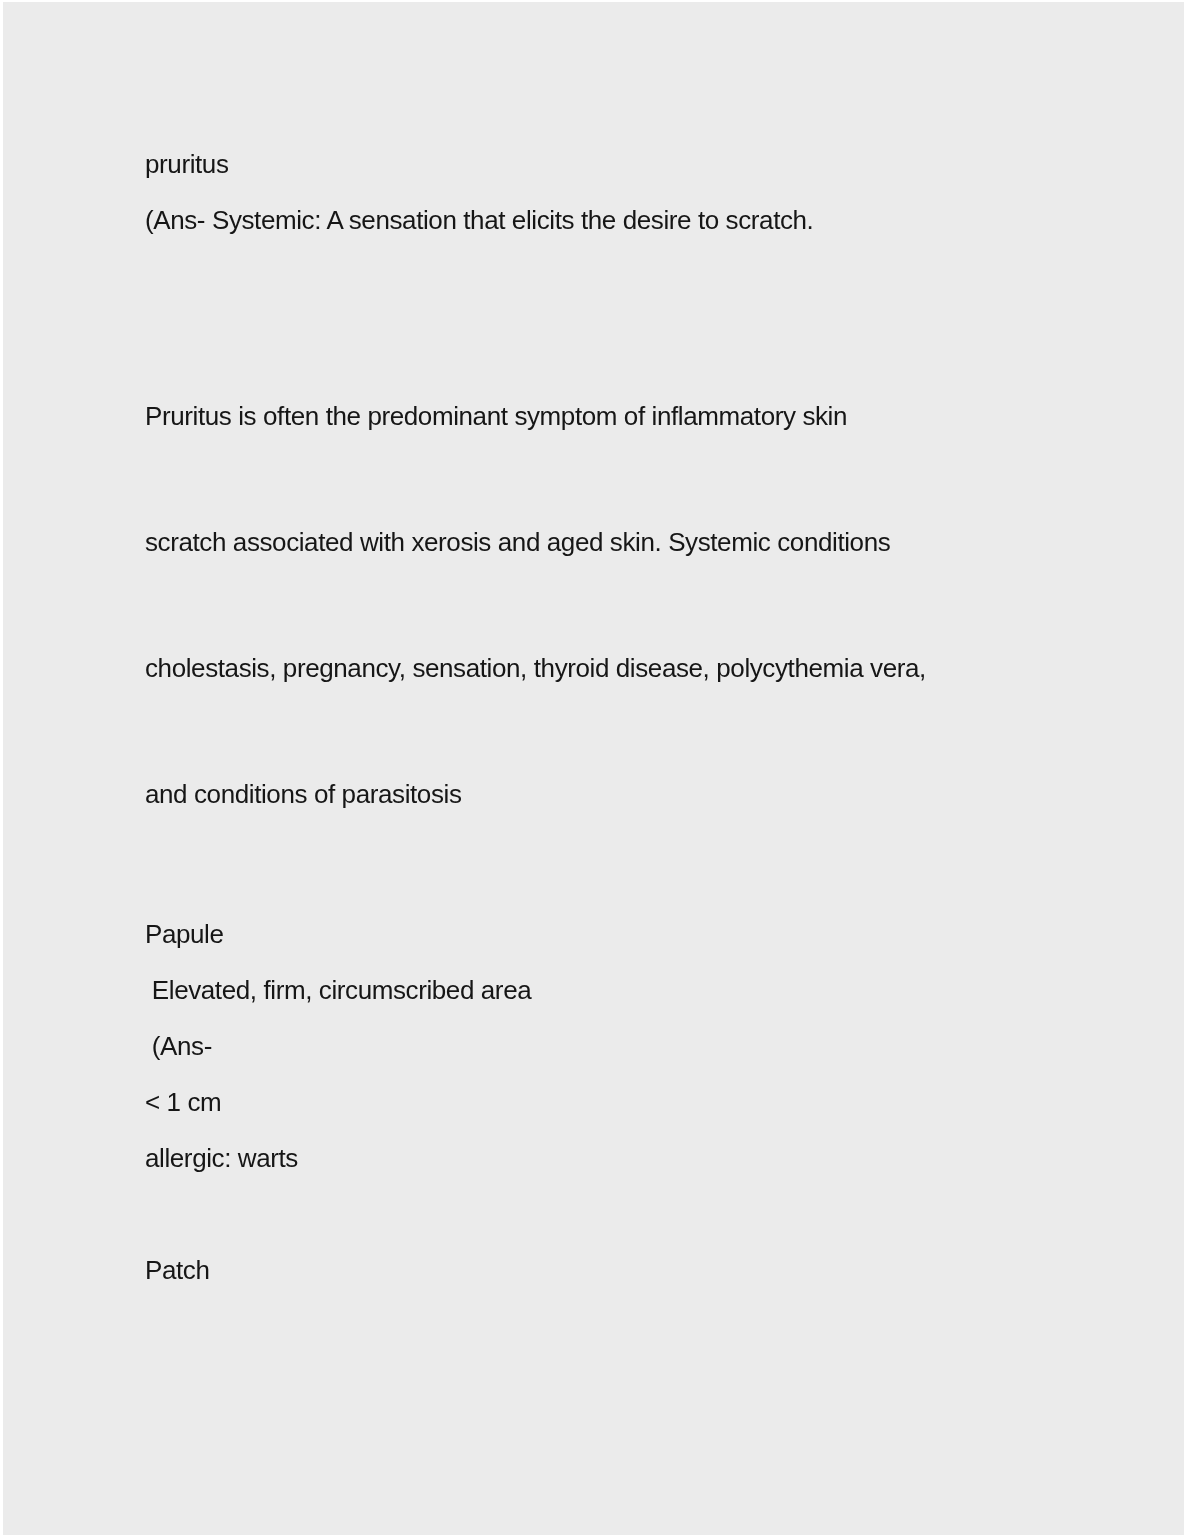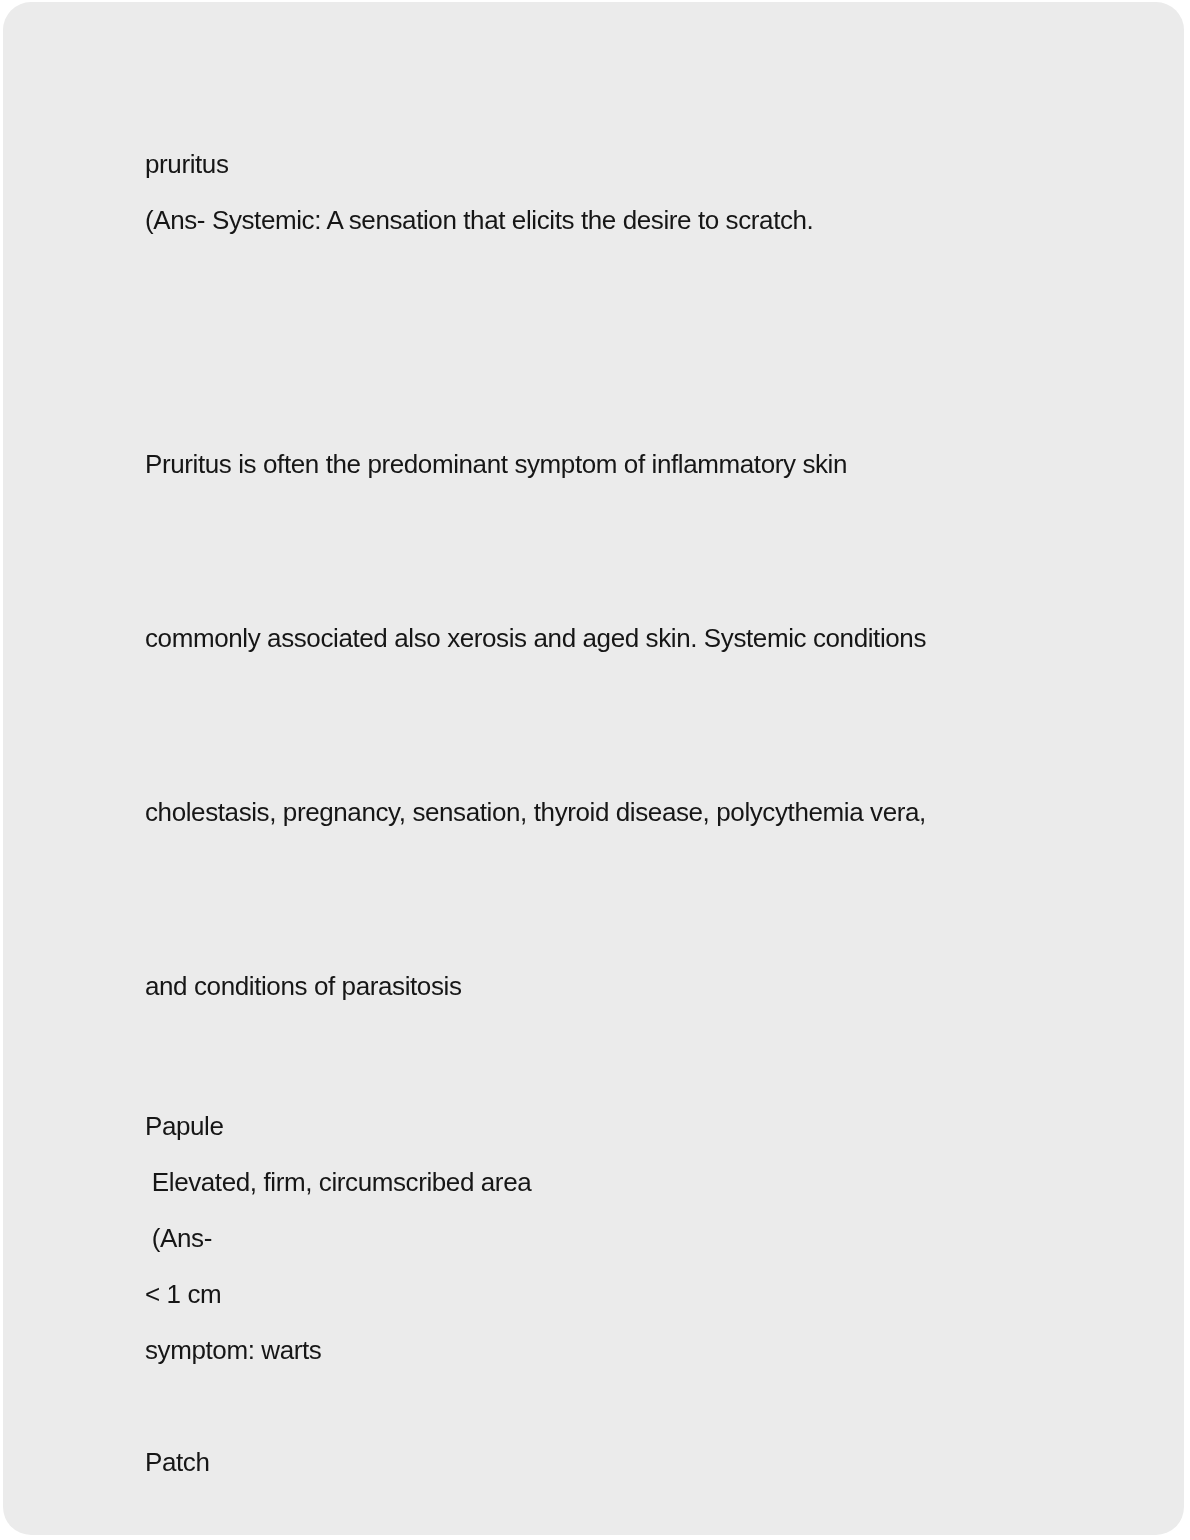--- a/index.html
+++ b/index.html
@@ -14,68 +14,66 @@
     overflow: hidden;
     font-family: "Liberation Sans", sans-serif;
   }
   .page {
     position: absolute;
     top: 2px;
     left: 3px;
     right: 6px;
     bottom: 5px;
     background: #ebebeb;
-    border-radius: 28px;
   }
   .content {
     padding: 141px 40px 0 142px;
     color: #161616;
   }
   .para {
     margin: 0 0 14px 0;
     min-height: 42px;
     line-height: 42px;
     font-size: 26px;
     letter-spacing: -0.4px;
     white-space: pre;
   }
   .para .ln {
     display: block;
     white-space: pre;
     line-height: 42px;
-    margin-top: 48px;
   }
 </style>
 </head>
 <body>
 
 <div class="page">
   <div class="content">
 
     <p class="para">pruritus</p>
 
     <p class="para">(Ans- Systemic: A sensation that elicits the desire to scratch.</p>
 
     <p class="para"></p>
 
     <div class="para">
       <span class="ln">Pruritus is often the predominant symptom of inflammatory skin</span>
-      <span class="ln">commonly associated also xerosis and aged skin. Systemic conditions</span>
+      <span class="ln">scratch associated with xerosis and aged skin. Systemic conditions</span>
       <span class="ln">cholestasis, pregnancy, sensation, thyroid disease, polycythemia vera,</span>
       <span class="ln">and conditions of parasitosis</span>
     </div>
 
     <p class="para">Papule</p>
 
     <p class="para"> Elevated, firm, circumscribed area</p>
 
     <p class="para"> (Ans-</p>
 
     <p class="para">&lt; 1 cm</p>
 
-    <p class="para">symptom: warts</p>
+    <p class="para">allergic: warts</p>
 
     <p class="para"></p>
 
     <p class="para">Patch</p>
 
   </div>
 </div>
 
 </body></html>

